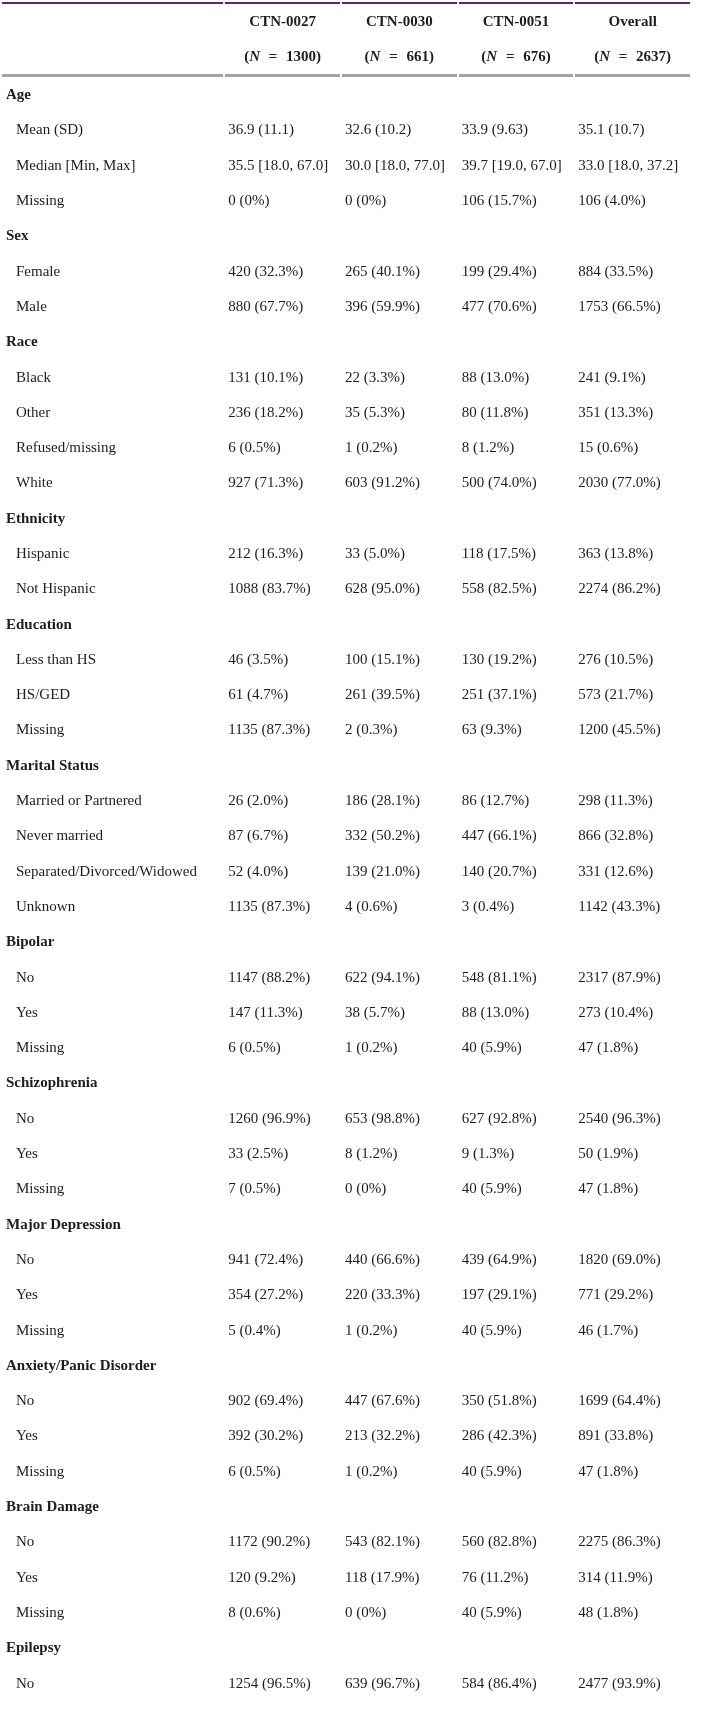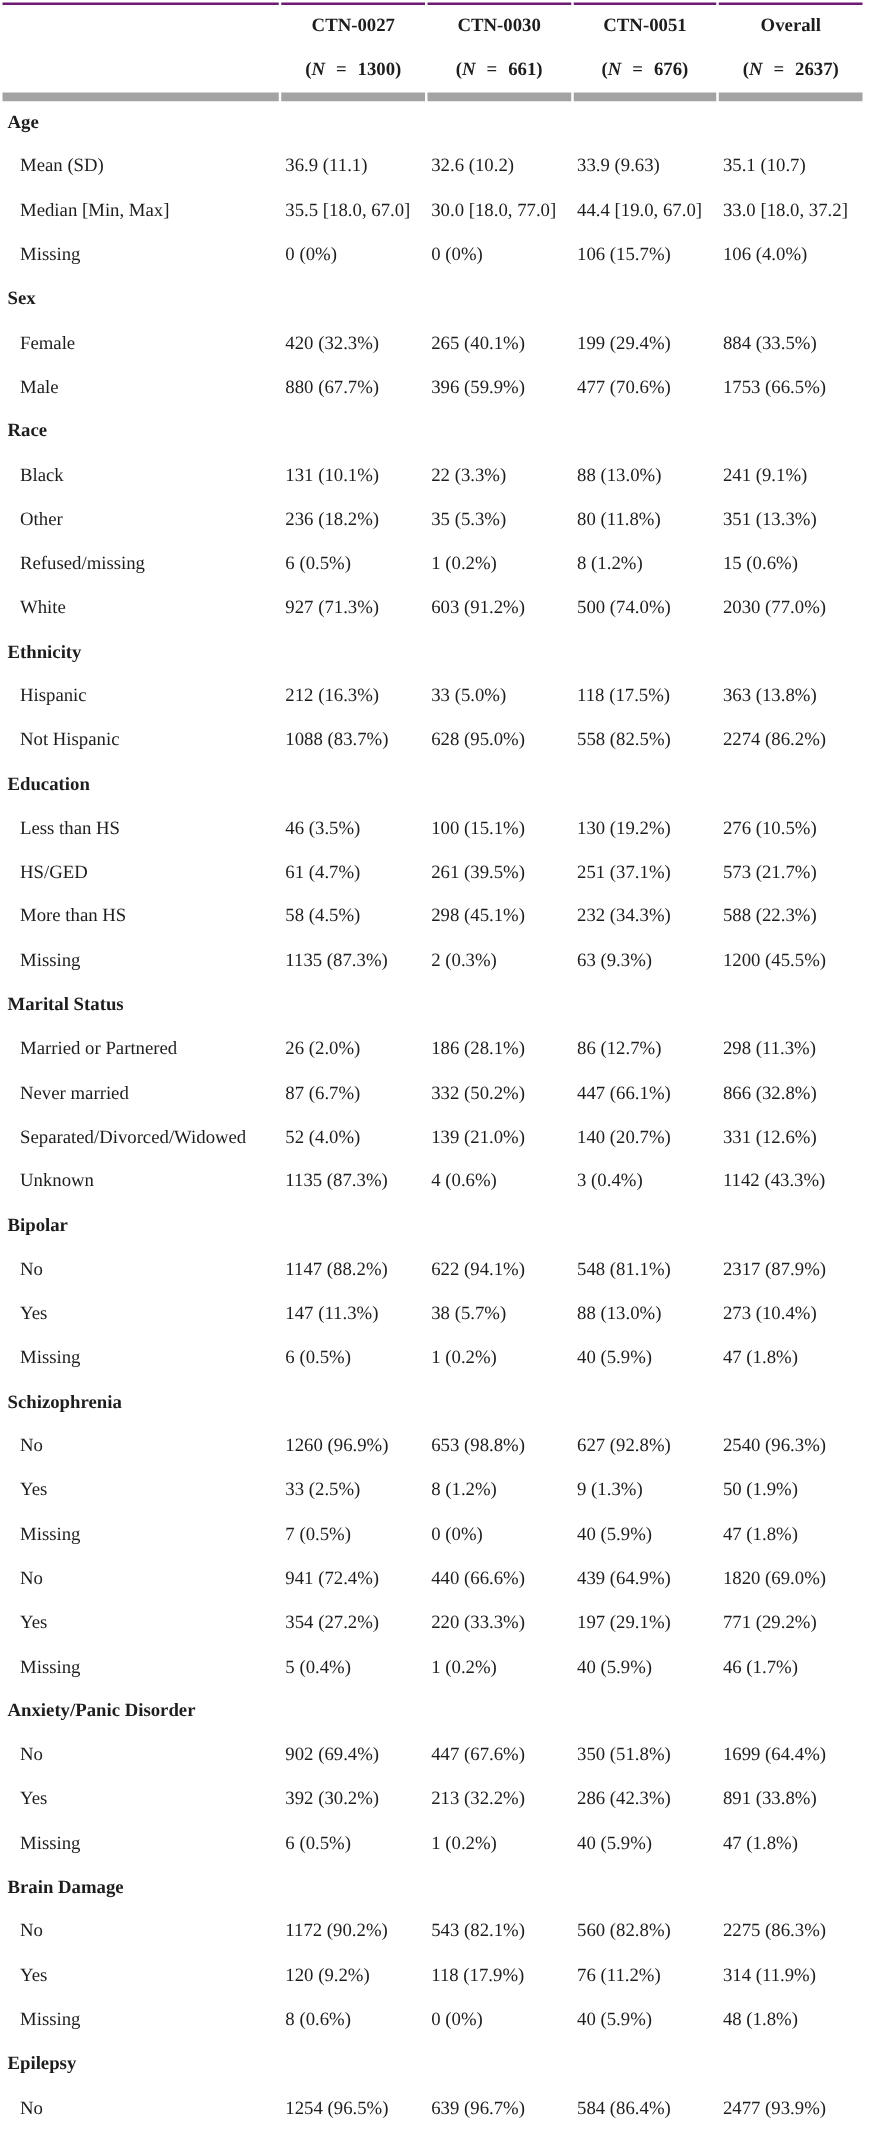--- a/index.html
+++ b/index.html
@@ -29,21 +29,21 @@
   col.c-data  { width: 114px; }
 
   thead td {
     font-weight: bold;
     text-align: center;
     height: 33px;
     vertical-align: middle;
     white-space: nowrap;
   }
   thead tr.names td { border-top: 2px solid #701a75; }
-  thead tr.ns td    { border-bottom: 7px solid #a3a3a3; text-align: center; }
+  thead tr.ns td    { border-bottom: 3px solid #a3a3a3; text-align: center; }
   .nline { word-spacing: 5px; }
   .nline i { font-style: italic; }
 
   tbody td {
     height: 33.3px;
     vertical-align: middle;
     white-space: nowrap;
     overflow: visible;
   }
   td.group    { font-weight: bold; padding-left: 4px; }
@@ -90,21 +90,21 @@
           <td class="rowlabel">Mean (SD)</td>
           <td class="val">36.9 (11.1)</td>
           <td class="val">32.6 (10.2)</td>
           <td class="val">33.9 (9.63)</td>
           <td class="val">35.1 (10.7)</td>
         </tr>
         <tr>
           <td class="rowlabel">Median [Min, Max]</td>
           <td class="val">35.5 [18.0, 67.0]</td>
           <td class="val">30.0 [18.0, 77.0]</td>
-          <td class="val">44.4 [19.0, 67.0]</td>
+          <td class="val">39.7 [19.0, 67.0]</td>
           <td class="val">33.0 [18.0, 37.2]</td>
         </tr>
         <tr>
           <td class="rowlabel">Missing</td>
           <td class="val">0 (0%)</td>
           <td class="val">0 (0%)</td>
           <td class="val">106 (15.7%)</td>
           <td class="val">106 (4.0%)</td>
         </tr>
         <tr>
@@ -199,27 +199,20 @@
           <td class="val">276 (10.5%)</td>
         </tr>
         <tr>
           <td class="rowlabel">HS/GED</td>
           <td class="val">61 (4.7%)</td>
           <td class="val">261 (39.5%)</td>
           <td class="val">251 (37.1%)</td>
           <td class="val">573 (21.7%)</td>
         </tr>
         <tr>
-          <td class="rowlabel">More than HS</td>
-          <td class="val">58 (4.5%)</td>
-          <td class="val">298 (45.1%)</td>
-          <td class="val">232 (34.3%)</td>
-          <td class="val">588 (22.3%)</td>
-        </tr>
-        <tr>
           <td class="rowlabel">Missing</td>
           <td class="val">1135 (87.3%)</td>
           <td class="val">2 (0.3%)</td>
           <td class="val">63 (9.3%)</td>
           <td class="val">1200 (45.5%)</td>
         </tr>
         <tr>
           <td class="group">Marital Status</td>
           <td></td>
           <td></td>
@@ -304,20 +297,27 @@
           <td class="val">50 (1.9%)</td>
         </tr>
         <tr>
           <td class="rowlabel">Missing</td>
           <td class="val">7 (0.5%)</td>
           <td class="val">0 (0%)</td>
           <td class="val">40 (5.9%)</td>
           <td class="val">47 (1.8%)</td>
         </tr>
         <tr>
+          <td class="group">Major Depression</td>
+          <td></td>
+          <td></td>
+          <td></td>
+          <td></td>
+        </tr>
+        <tr>
           <td class="rowlabel">No</td>
           <td class="val">941 (72.4%)</td>
           <td class="val">440 (66.6%)</td>
           <td class="val">439 (64.9%)</td>
           <td class="val">1820 (69.0%)</td>
         </tr>
         <tr>
           <td class="rowlabel">Yes</td>
           <td class="val">354 (27.2%)</td>
           <td class="val">220 (33.3%)</td>

